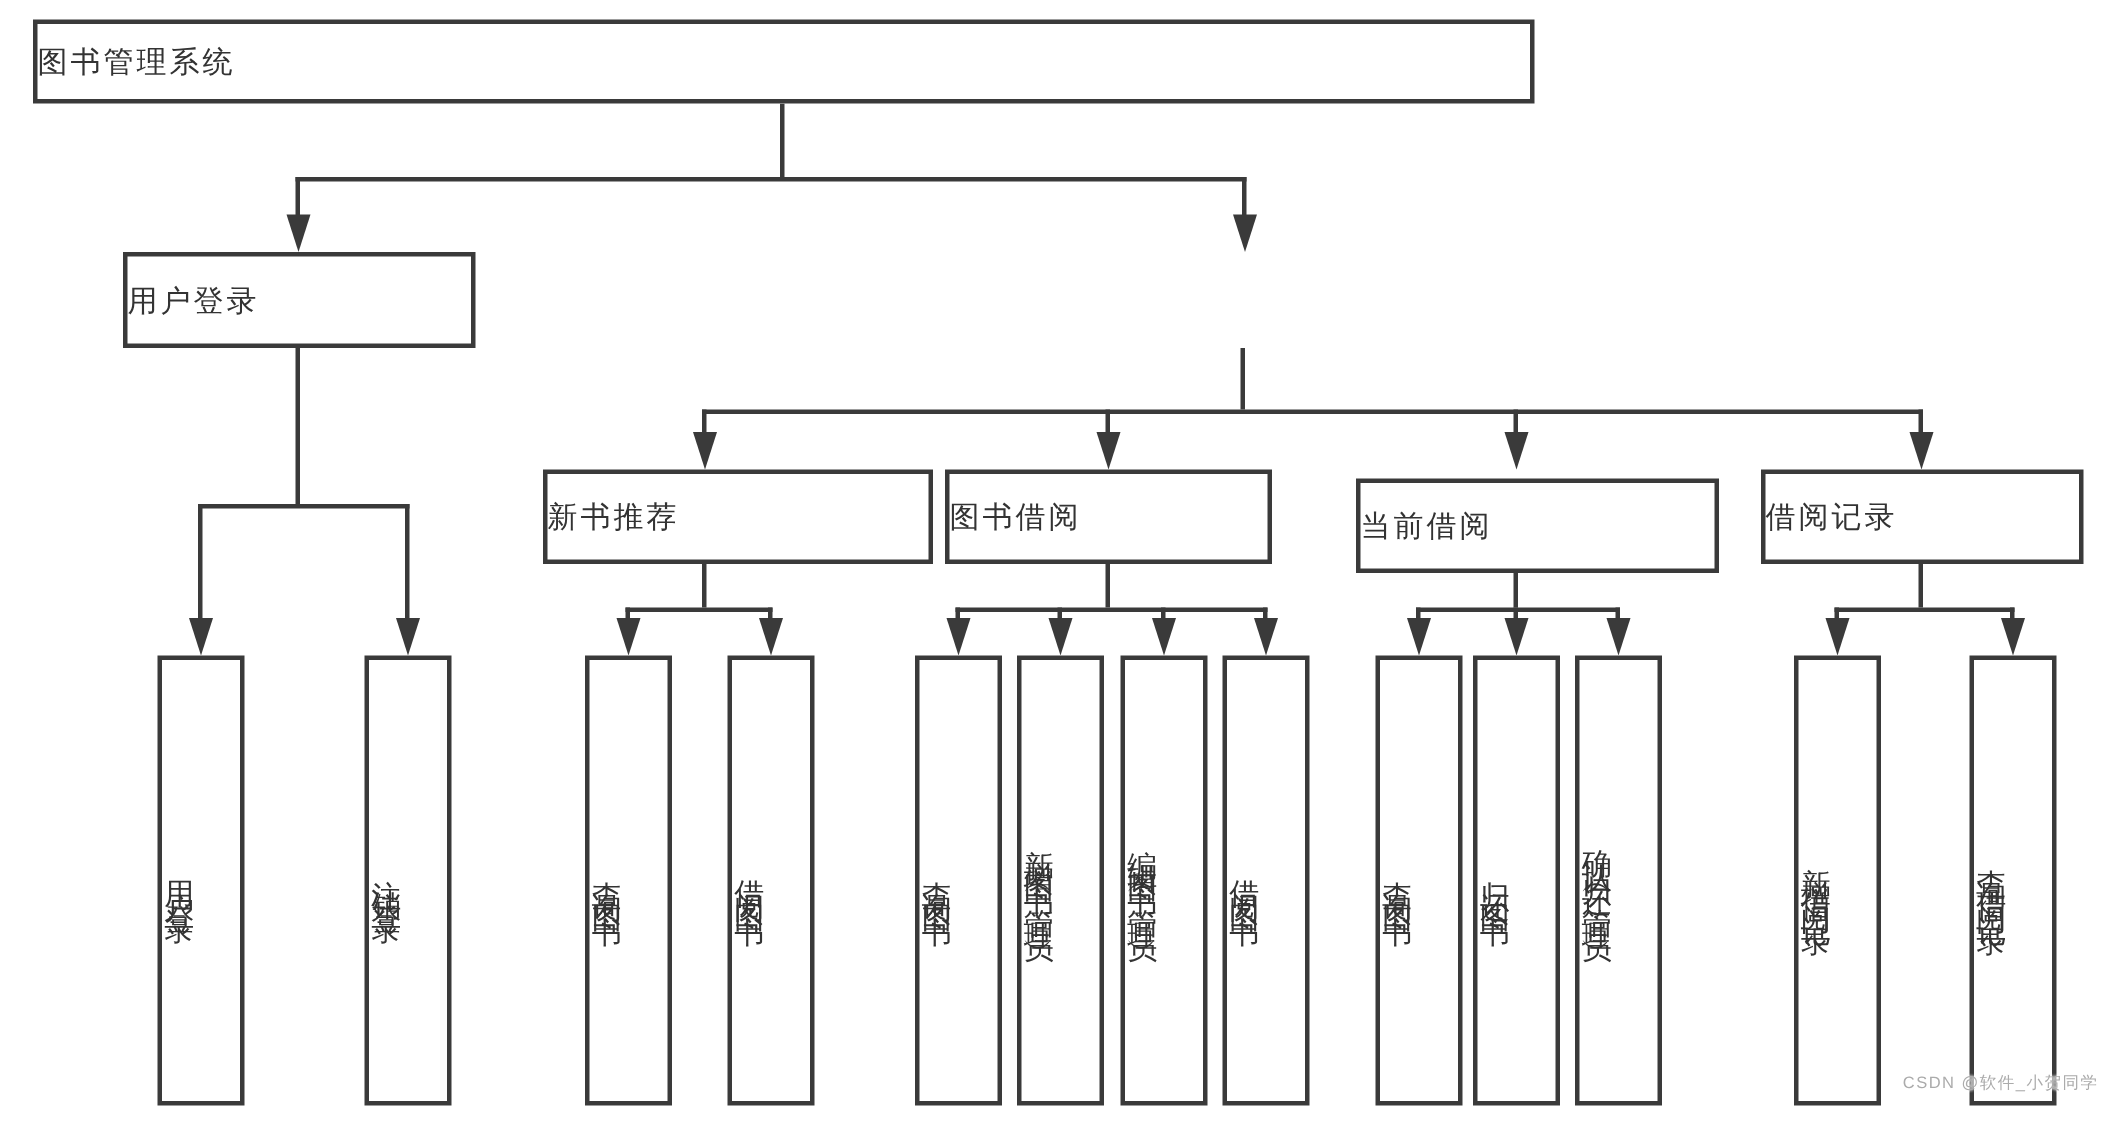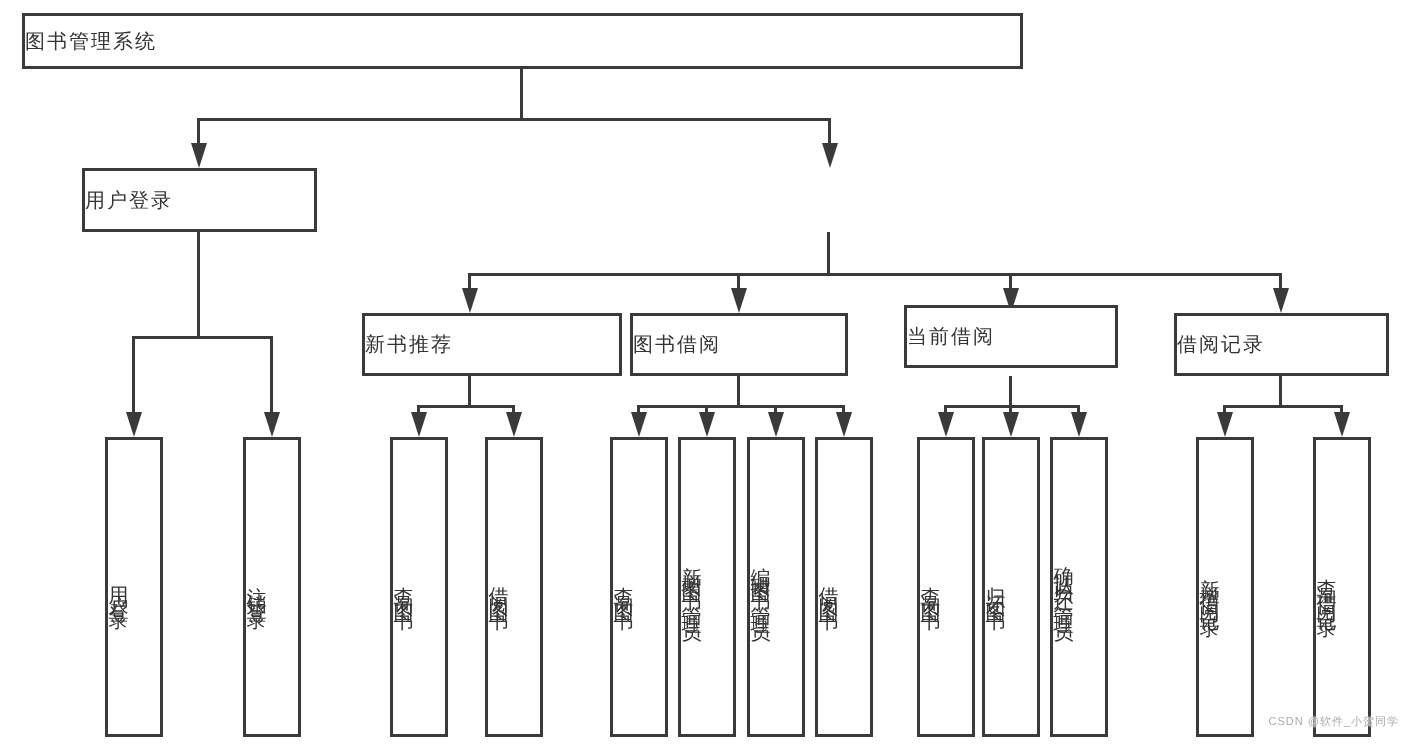--- a/index.html
+++ b/index.html
@@ -93,21 +93,21 @@
   <div class="ar" style="left:1003px;top:288px"></div>
   <div class="vl" style="left:1279px;top:273px;height:18px"></div>
   <div class="ar" style="left:1273px;top:288px"></div>
 
   <div class="box" style="left:362px;top:313px;width:260px;height:63px">
     <span>新书推荐</span>
   </div>
   <div class="box" style="left:630px;top:313px;width:218px;height:63px">
     <span>图书借阅</span>
   </div>
-  <div class="box" style="left:904px;top:305px;width:214px;height:63px">
+  <div class="box" style="left:904px;top:319px;width:242px;height:63px">
     <span>当前借阅</span>
   </div>
   <div class="box" style="left:1174px;top:313px;width:215px;height:63px">
     <span>借阅记录</span>
   </div>
 
   <div class="vl" style="left:468px;top:376px;height:29px"></div>
   <div class="hl" style="left:417px;top:405px;width:98px"></div>
   <div class="vl" style="left:417px;top:405px;height:10px"></div>
   <div class="ar" style="left:411px;top:412px"></div>

